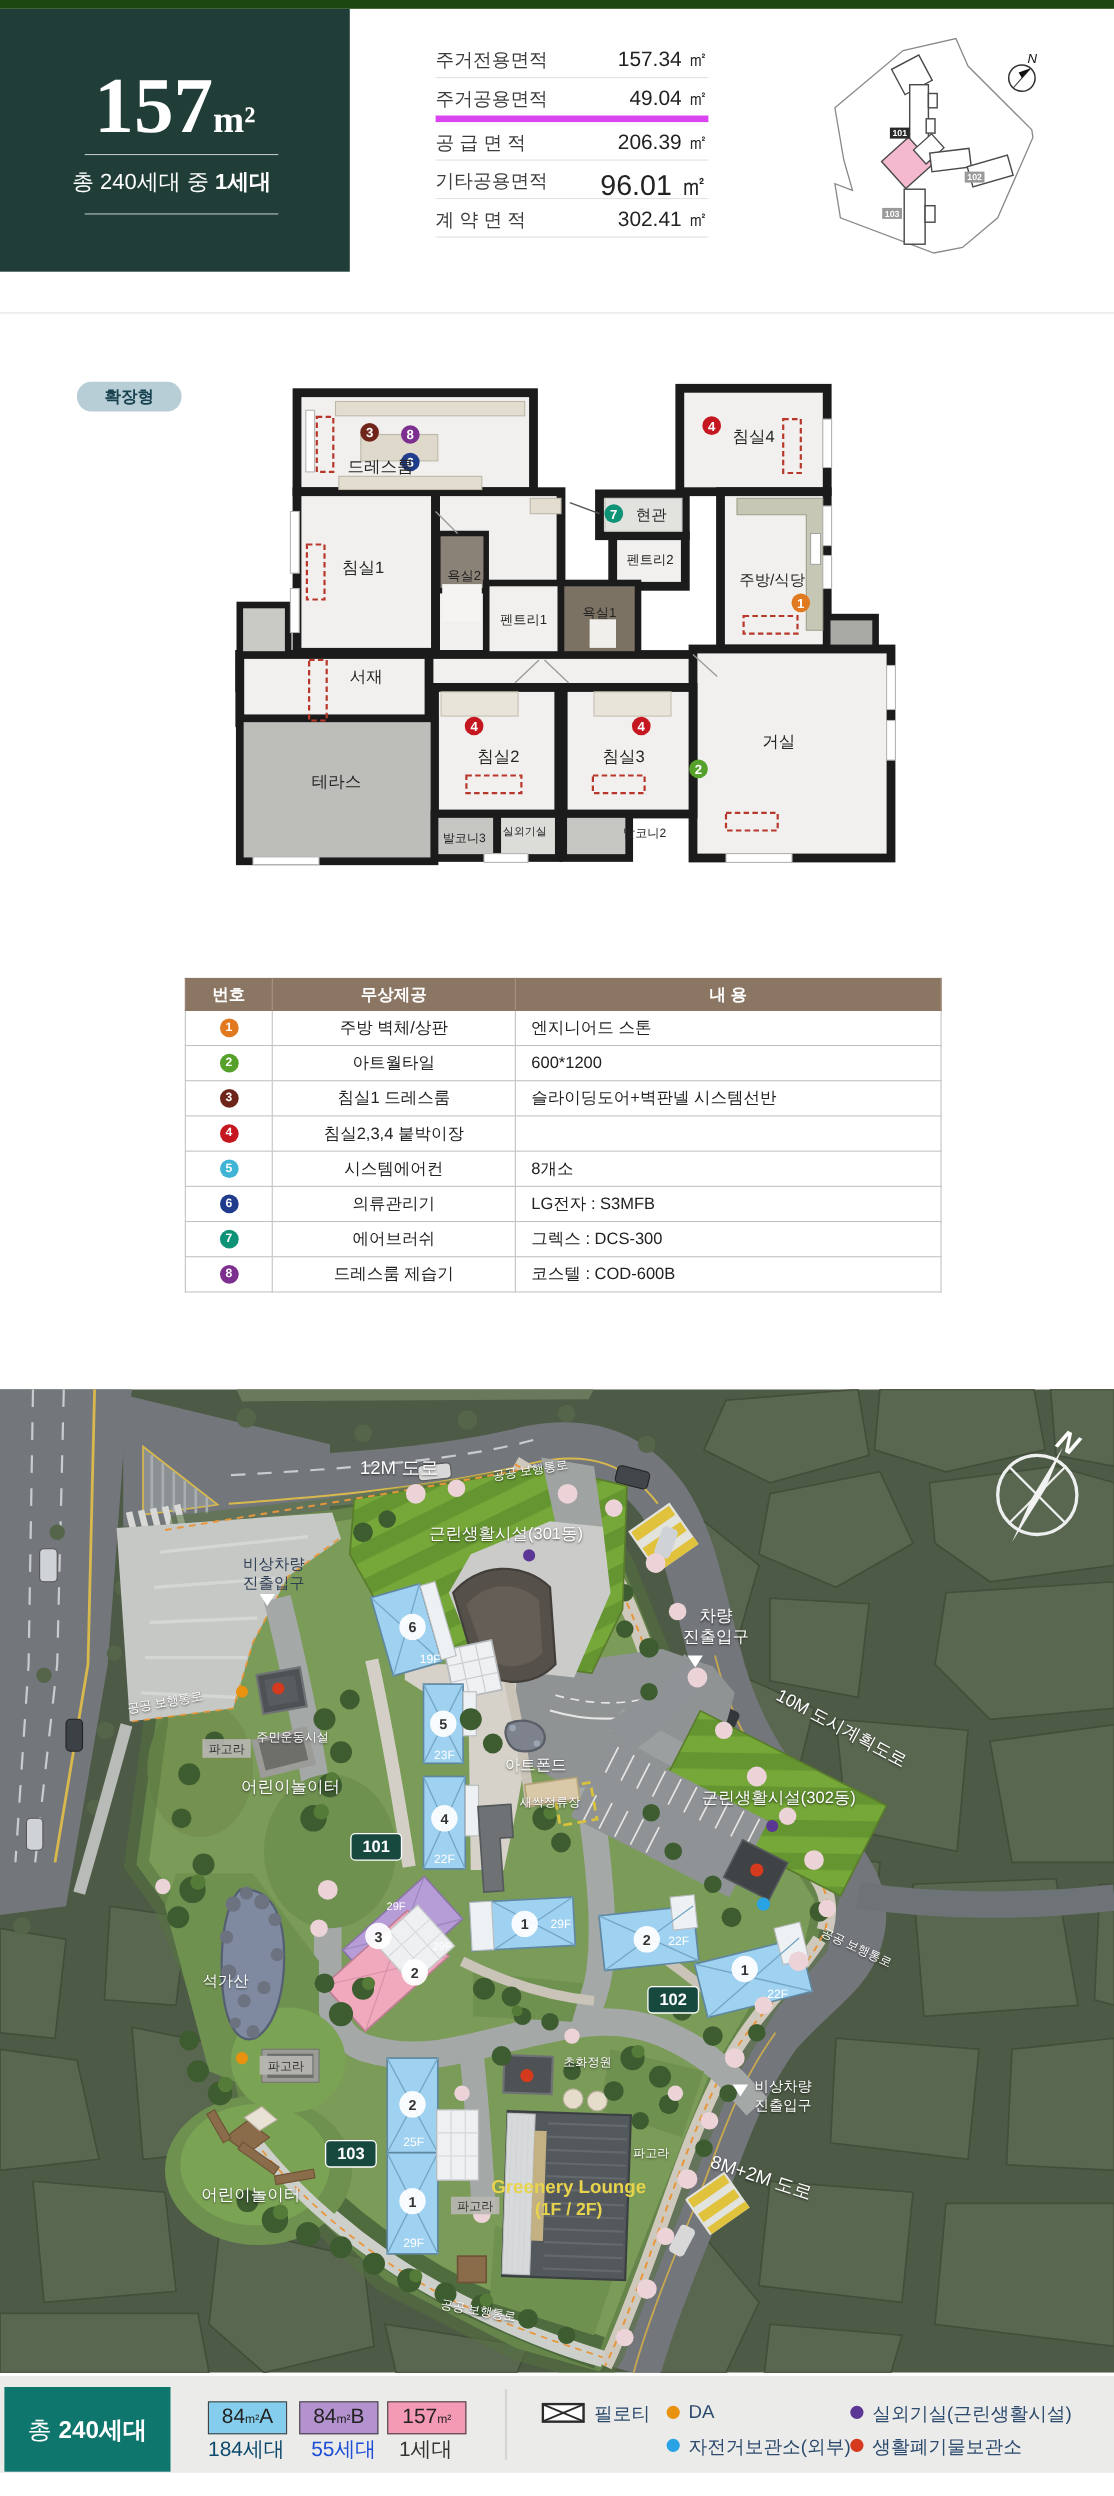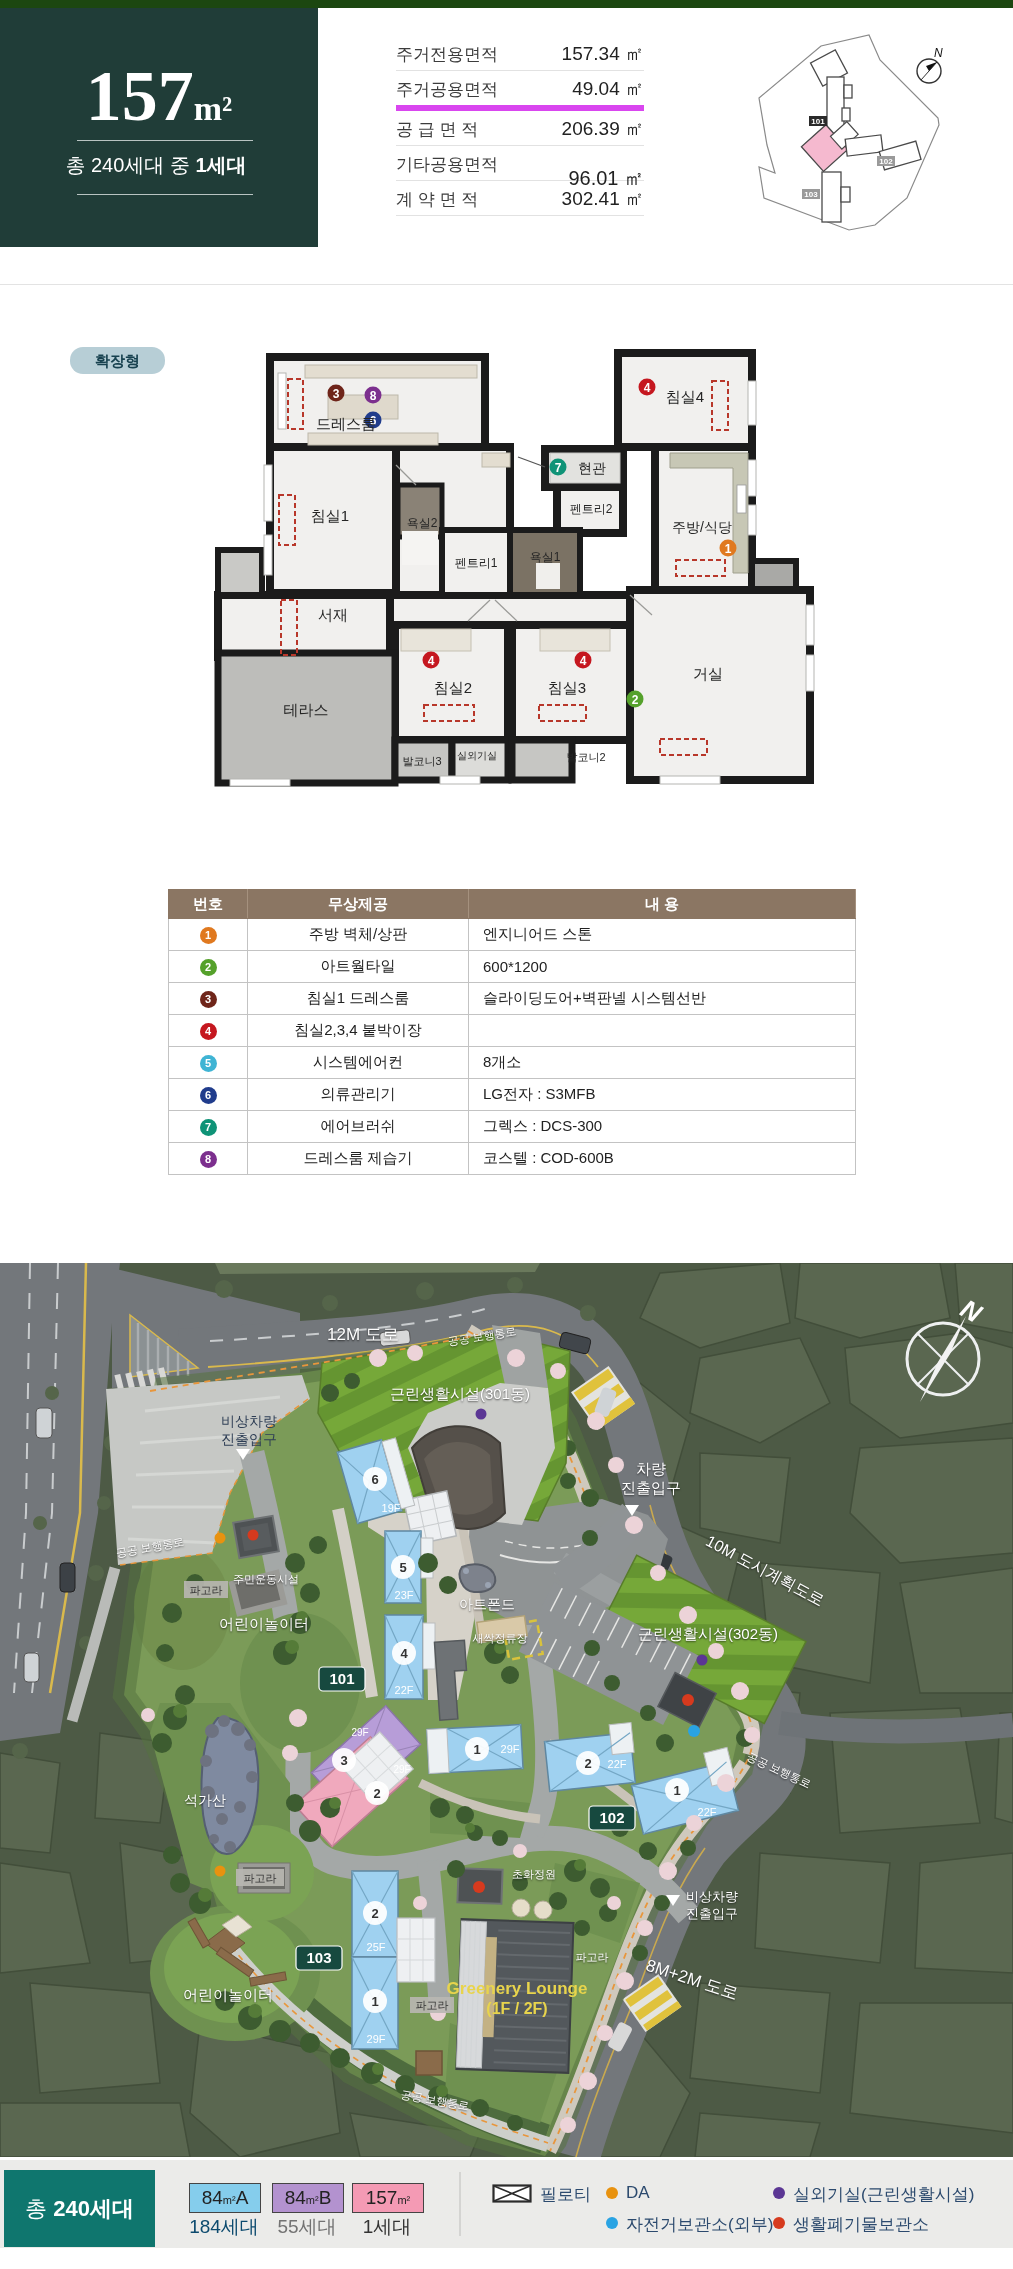--- a/index.html
+++ b/index.html
@@ -37,21 +37,21 @@
     <span style="position:absolute;right:0;top:5px;font-size:19px;color:#222;">49.04 ㎡</span>
   </div>
 
   <div style="position:relative;height:34px;border-bottom:1px solid #e2e2e2;">
     <span style="position:absolute;left:0;top:7px;font-size:17px;color:#3c3c3c;">공 급 면 적</span>
     <span style="position:absolute;right:0;top:5px;font-size:19px;color:#222;">206.39 ㎡</span>
   </div>
 
   <div style="position:relative;height:34px;border-bottom:1px solid #e2e2e2;">
     <span style="position:absolute;left:0;top:7px;font-size:17px;color:#3c3c3c;">기타공용면적</span>
-    <span style="position:absolute;right:0;top:19px;font-size:20px;color:#222;">96.01 ㎡</span>
+    <span style="position:absolute;right:0;top:5px;font-size:26px;color:#222;">96.01 ㎡</span>
   </div>
 
   <div style="position:relative;height:34px;border-bottom:1px solid #e2e2e2;">
     <span style="position:absolute;left:0;top:7px;font-size:17px;color:#3c3c3c;">계 약 면 적</span>
     <span style="position:absolute;right:0;top:5px;font-size:19px;color:#222;">302.41 ㎡</span>
   </div>
 </div>
 
 <svg class="abs" style="left:745px;top:25px;" width="260" height="215" viewBox="0 0 260 215">
 
@@ -933,21 +933,21 @@
 </svg>
 
 <div class="abs" style="left:0;top:2160px;width:1013px;height:88px;background:#ebebe9;"></div>
 
 <div class="abs" style="left:4px;top:2170px;width:151px;height:77px;background:#0f766e;color:#fff;text-align:center;line-height:77px;font-size:22px;">총 <b>240세대</b></div>
 
 <div class="abs" style="left:189px;top:2183px;width:70px;height:28px;background:#85cdec;border:1px solid #444;text-align:center;font-size:19px;color:#222;line-height:28px;">84<span style="font-size:11px;">m²</span>A</div>
 <div class="abs" style="left:189px;top:2214px;width:70px;text-align:center;font-size:19px;color:#0c4a6e;">184세대</div>
 
 <div class="abs" style="left:272px;top:2183px;width:70px;height:28px;background:#b392cf;border:1px solid #444;text-align:center;font-size:19px;color:#222;line-height:28px;">84<span style="font-size:11px;">m²</span>B</div>
-<div class="abs" style="left:272px;top:2214px;width:70px;text-align:center;font-size:19px;color:#737373;">55세대</div>
+<div class="abs" style="left:272px;top:2214px;width:70px;text-align:right;font-size:19px;color:#1d4ed8;">55세대</div>
 
 <div class="abs" style="left:352px;top:2183px;width:70px;height:28px;background:#f49ab4;border:1px solid #444;text-align:center;font-size:19px;color:#222;line-height:28px;">157<span style="font-size:11px;">m²</span></div>
 <div class="abs" style="left:352px;top:2214px;width:70px;text-align:center;font-size:19px;color:#333;">1세대</div>
 
 <div class="abs" style="left:459px;top:2172px;width:2px;height:64px;background:#d4d4d2;"></div>
 
 <svg class="abs" style="left:492px;top:2184px;" width="40" height="19">
       <rect x="1.5" y="1.5" width="37" height="16" fill="#fff" stroke="#2b2b2b" stroke-width="2.2"></rect>
       <path d="M2 2 L38 17 M38 2 L2 17" stroke="#2b2b2b" stroke-width="1.6"></path>
     </svg>

